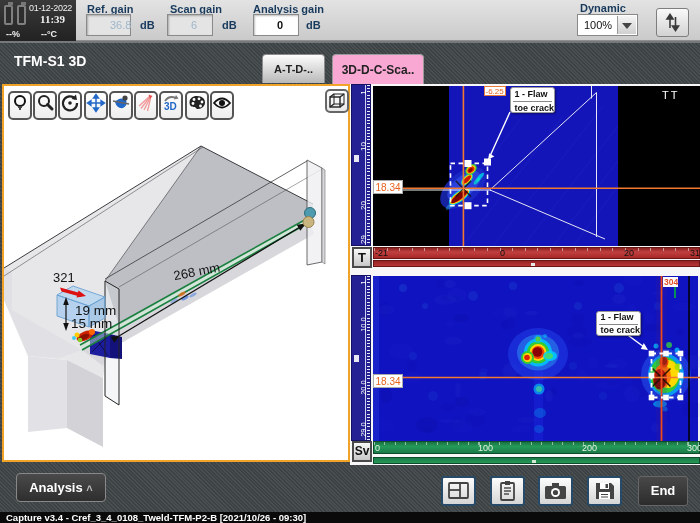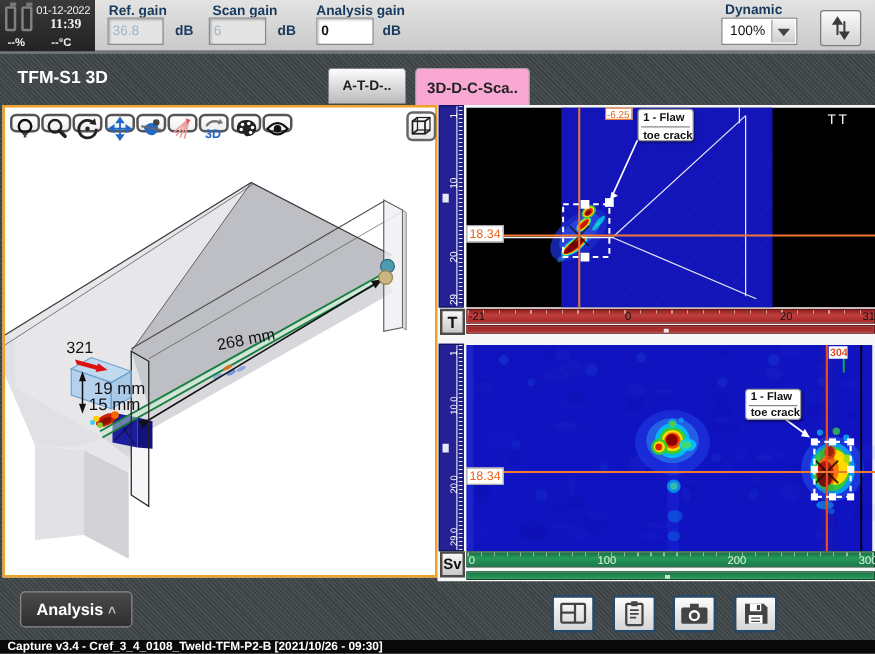--- a/index.html
+++ b/index.html
@@ -12,37 +12,37 @@
 
 #topbar { left:0; top:0; width:700px; height:41px; background:linear-gradient(#e3e3e3,#cacaca); border-bottom:1px solid #8e8e8e;}
 #clock { left:0; top:0; width:76px; height:41px; background:linear-gradient(#3a3a3a,#222); color:#f0f0f0; }
 .batt { position:absolute; width:9px; height:20px; border:2px solid #808080; border-radius:2px; top:5px; background:#2d2d2d;}
 .batt:before { content:""; position:absolute; left:2px; top:-5px; width:5px; height:3px; background:#777; }
 #clock .date { position:absolute; left:29px; top:3px; font-size:9px; white-space:nowrap; letter-spacing:-0.3px; }
 #clock .time { position:absolute; left:40px; top:13px; font-size:11px; font-weight:bold;font-family:Liberation Serif, serif; }
 #clock .pct { position:absolute; left:6px; top:29px; font-size:9px; font-weight:bold;}
 #clock .temp { position:absolute; left:41px; top:29px; font-size:9px; font-weight:bold;}
 .gainlabel { position:absolute; top:3px; font-size:11px; font-weight:bold; color:#17395c; }
-.gainbox { position:absolute; top:14px; height:22px; border:1px solid #8a8a8a; box-shadow:inset 1px 1px 2px rgba(0,0,0,0.25); background:#e4e4e4; font-size:11px; color:#9fb6c9; line-height:20px; padding-left:3px; }
+.gainbox { position:absolute; top:14px; height:22px; border:1px solid #8a8a8a; box-shadow:inset 1px 1px 2px rgba(0,0,0,0.25); background:#e4e4e4; font-size:11px; color:#9fb6c9; line-height:20px; padding-left:23px; }
 .gainbox.active { background:#fff; color:#111; font-weight:bold; }
 .db { position:absolute; top:19px; font-size:11px; font-weight:bold; color:#17395c; }
 #dynlabel { position:absolute; left:580px; top:2px; font-size:11px; font-weight:bold; color:#17395c;}
 #dyn { position:absolute; left:577px; top:14px; width:61px; height:22px; background:#fff; border:1px solid #888; }
 #dyn .txt { position:absolute; left:6px; top:4px; font-size:11px; color:#111;}
 #dyn .dd { position:absolute; right:1px; top:1px; width:19px; height:18px; background:linear-gradient(#f5f5f5,#cfcfcf); border-left:1px solid #999;}
 #dyn .dd:before{ content:""; position:absolute; left:4px; top:7px; border-left:5px solid transparent; border-right:5px solid transparent; border-top:6px solid #444; }
 #swapbtn { position:absolute; left:656px; top:8px; width:33px; height:29px; border:1px solid #7e7e7e; border-radius:3px; background:linear-gradient(#fafafa,#d2d2d2); }
 
 #viewtitle { left:14px; top:53px; color:#fff; font-size:14px; font-weight:bold; }
 .tab { position:absolute; top:54px; height:30px; border:1px solid #8c8c8c; border-bottom:none; border-radius:4px 4px 0 0; font-size:11px; font-weight:bold; color:#222; text-align:center; }
 #tab1 { left:262px; width:63px; height:29px; background:linear-gradient(#fdfdfd,#b9b9b9); line-height:29px;}
 #tab2 { left:332px; width:92px; height:31px; background:#f9a8d4; line-height:30px; font-size:12px; border-color:#9a9a9a;}
 
 #panel3d { left:2px; top:84px; width:348px; height:378px; background:#fff; border:2px solid #f0a329; }
-.tbtn { position:absolute; top:5px; width:24px; height:15px; border:2px solid #555; border-radius:5px; background:linear-gradient(#ffffff,#eeeeee); }
+.tbtn { position:absolute; top:5px; width:24px; height:29px; border:2px solid #555; border-radius:5px; background:linear-gradient(#ffffff,#eeeeee); }
 #cubebtn { position:absolute; left:321px; top:3px; width:24px; height:24px; border:2px solid #666; border-radius:5px; background:linear-gradient(#fff,#e8e8e8); }
 
 #rightc { left:350px; top:84px; width:350px; height:381px; background:#f7f7f7; }
 .vaxis { position:absolute; left:1px; width:20px; background:#232194; border:1px solid #141263; }
 .vaxis .inner { position:absolute; right:0px; top:0; width:5px; height:100%; border-left:1px solid #cfcfef; background:repeating-linear-gradient(180deg, rgba(255,255,255,0.9) 0px, rgba(255,255,255,0.9) 1px, transparent 1px, transparent 3.2px); background-size:3px 100%; background-repeat:repeat-y; background-position:right; }
 .vaxis .handle { position:absolute; left:2px; width:5px; height:7px; background:#e8e8f4; }
 .vlab { position:absolute; color:#fff; font-size:8px; transform:rotate(-90deg); transform-origin:center; width:20px; text-align:center; left:3px;}
 .cornerbtn { position:absolute; left:2px; width:20px; height:21px; background:linear-gradient(#f8f8f8,#c8c8c8); border:2px solid #4a4a4a; color:#111; font-weight:bold; text-align:center; }
 
 #analysisbtn { left:16px; top:473px; width:90px; height:29px; background:linear-gradient(#4a4a4a,#2e2e2e); border:1px solid #888; border-radius:4px; color:#fff; font-size:13px; font-weight:bold; text-align:center; line-height:27px; }
@@ -536,14 +536,15 @@
         <circle cx="15.5" cy="14.5" r="2.6" fill="#444"></circle>
       </svg></div>
   <div class="icobtn" style="left:587px;"><svg width="31" height="26" viewBox="0 0 31 26">
         <path d="M7 5 h15 l3 3 v13 h-18 z" fill="#444"></path>
         <rect x="11" y="5" width="9" height="6" fill="#fff"></rect>
         <rect x="16.5" y="6" width="2.5" height="4" fill="#444"></rect>
         <rect x="10" y="14" width="11" height="7" fill="#fff"></rect>
         <line x1="12" y1="16.5" x2="19" y2="16.5" stroke="#444" stroke-width="1"></line>
         <line x1="12" y1="19" x2="19" y2="19" stroke="#444" stroke-width="1"></line>
       </svg></div>
+  <div id="endbtn" class="abs">End</div>
   <div id="statusbar" class="abs">Capture v3.4 - Cref_3_4_0108_Tweld-TFM-P2-B [2021/10/26 - 09:30]</div>
 </div>
 
 </body></html>

